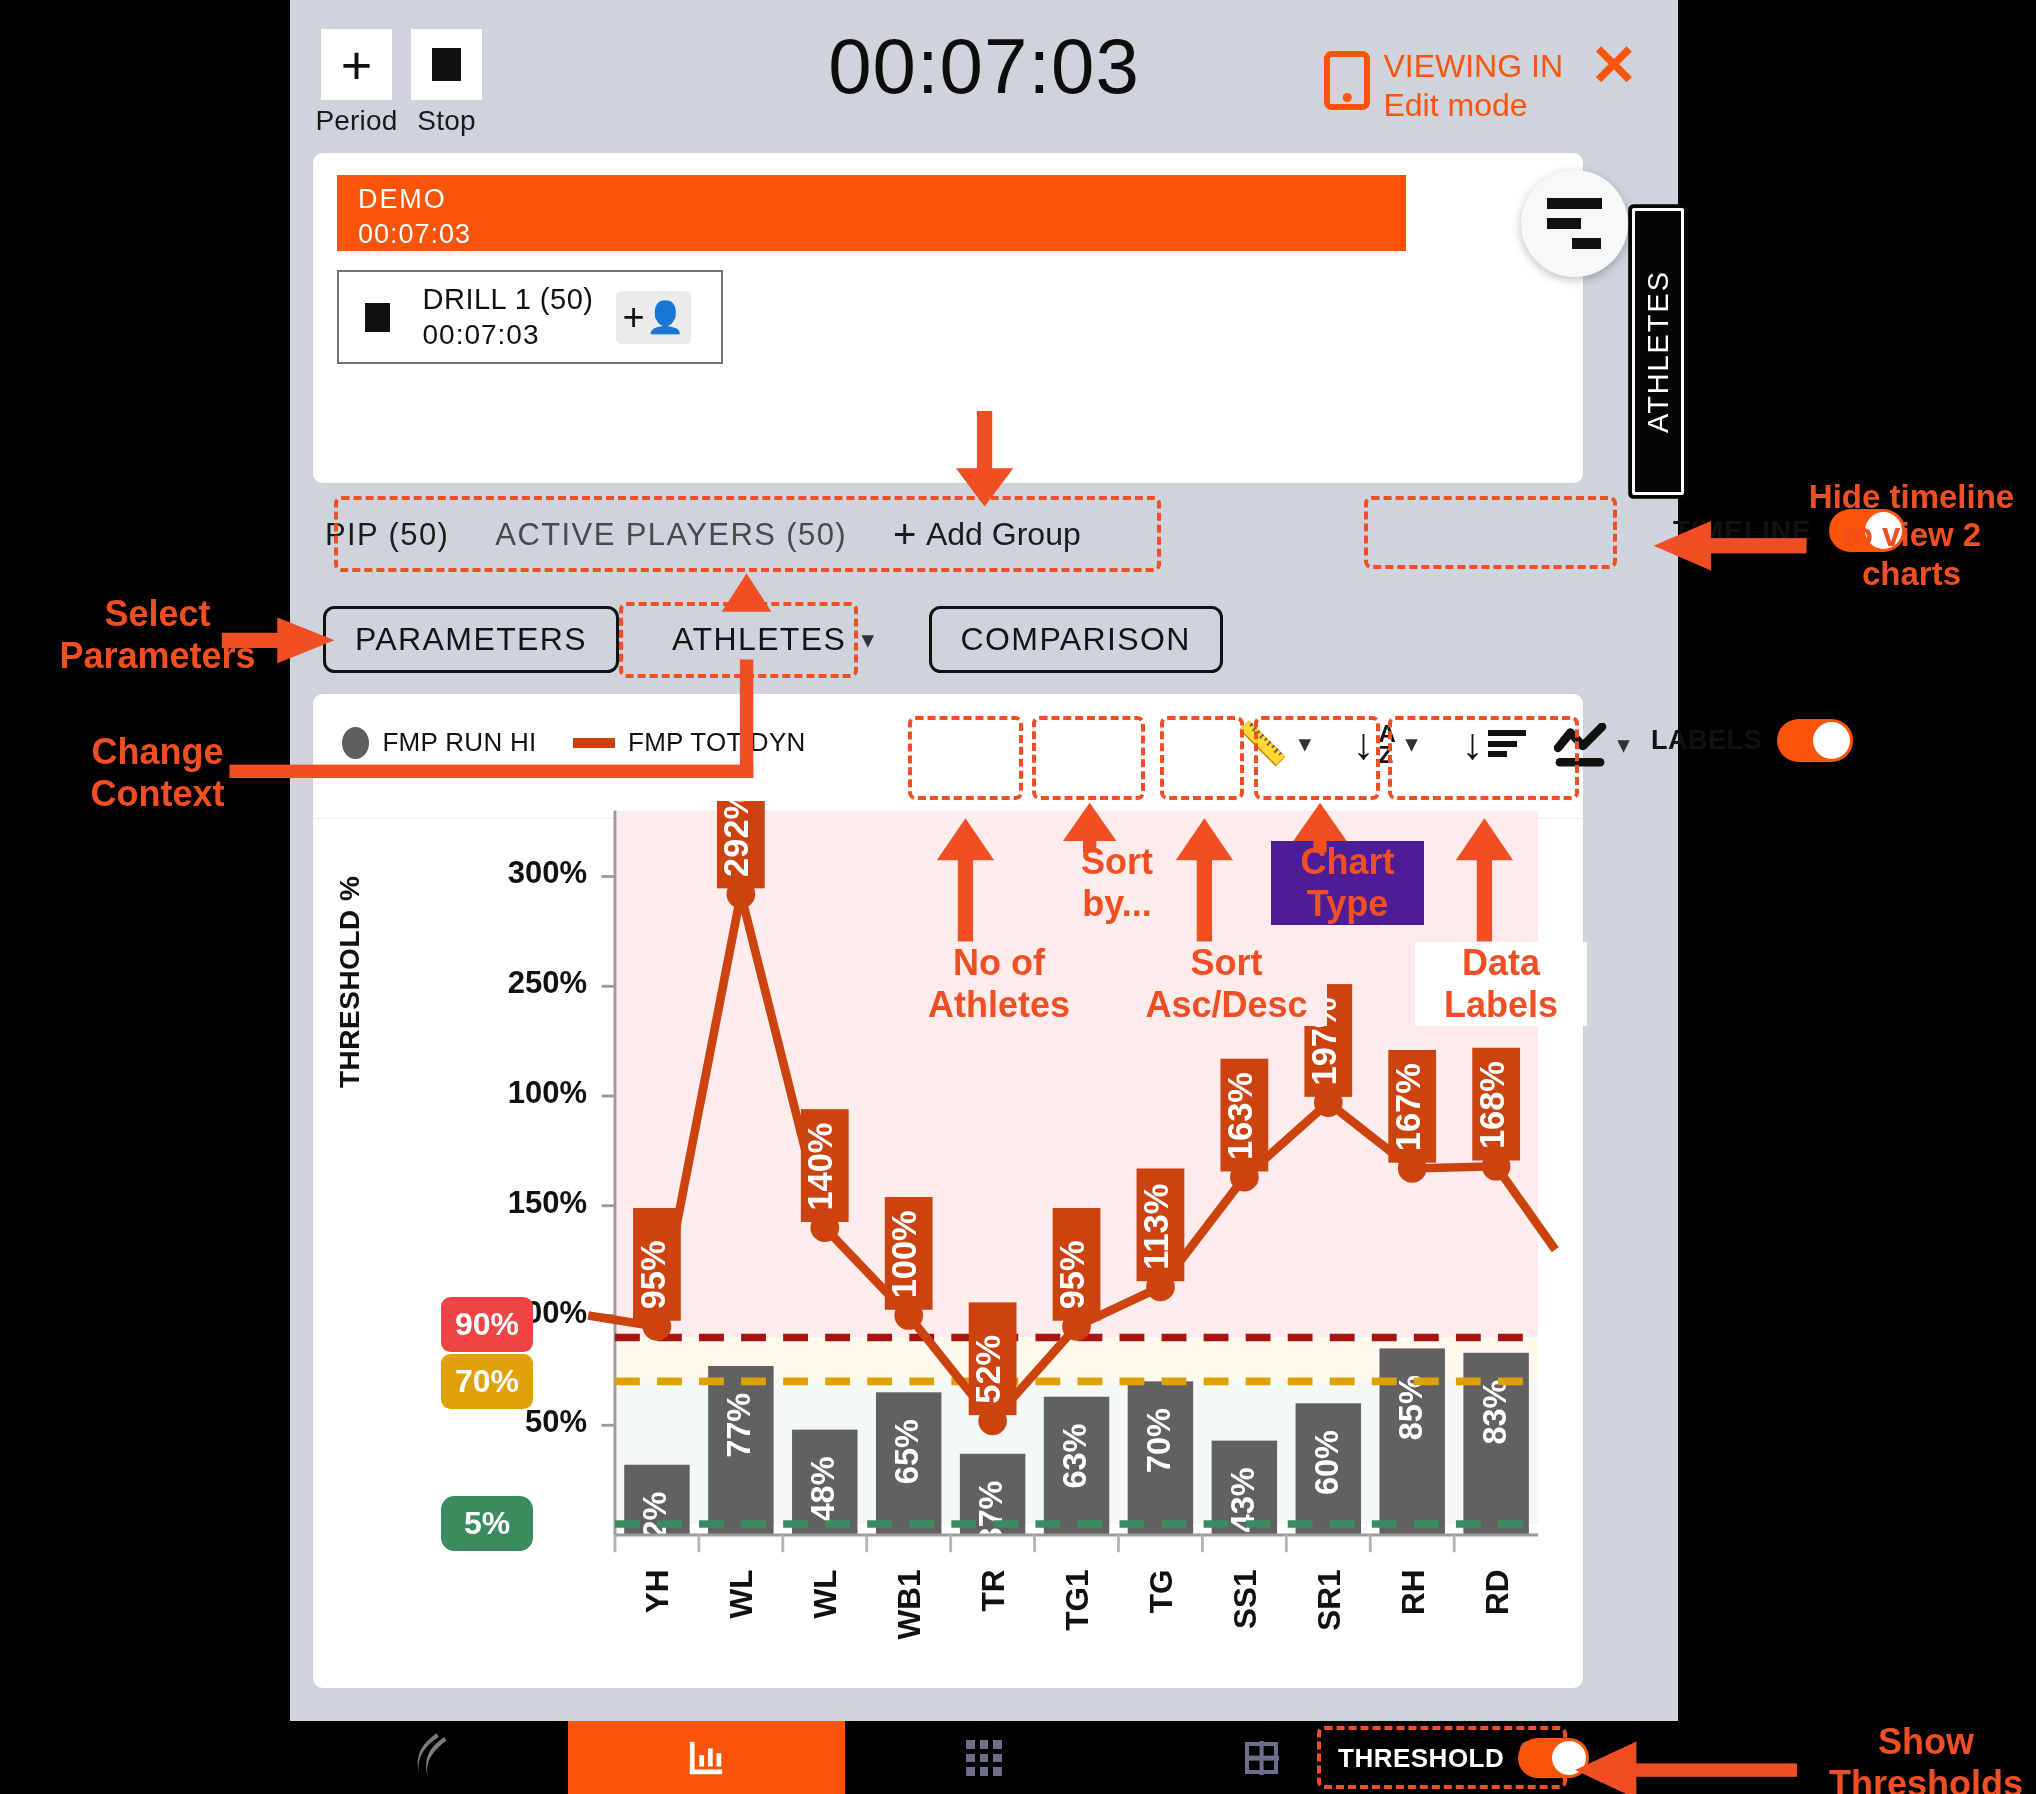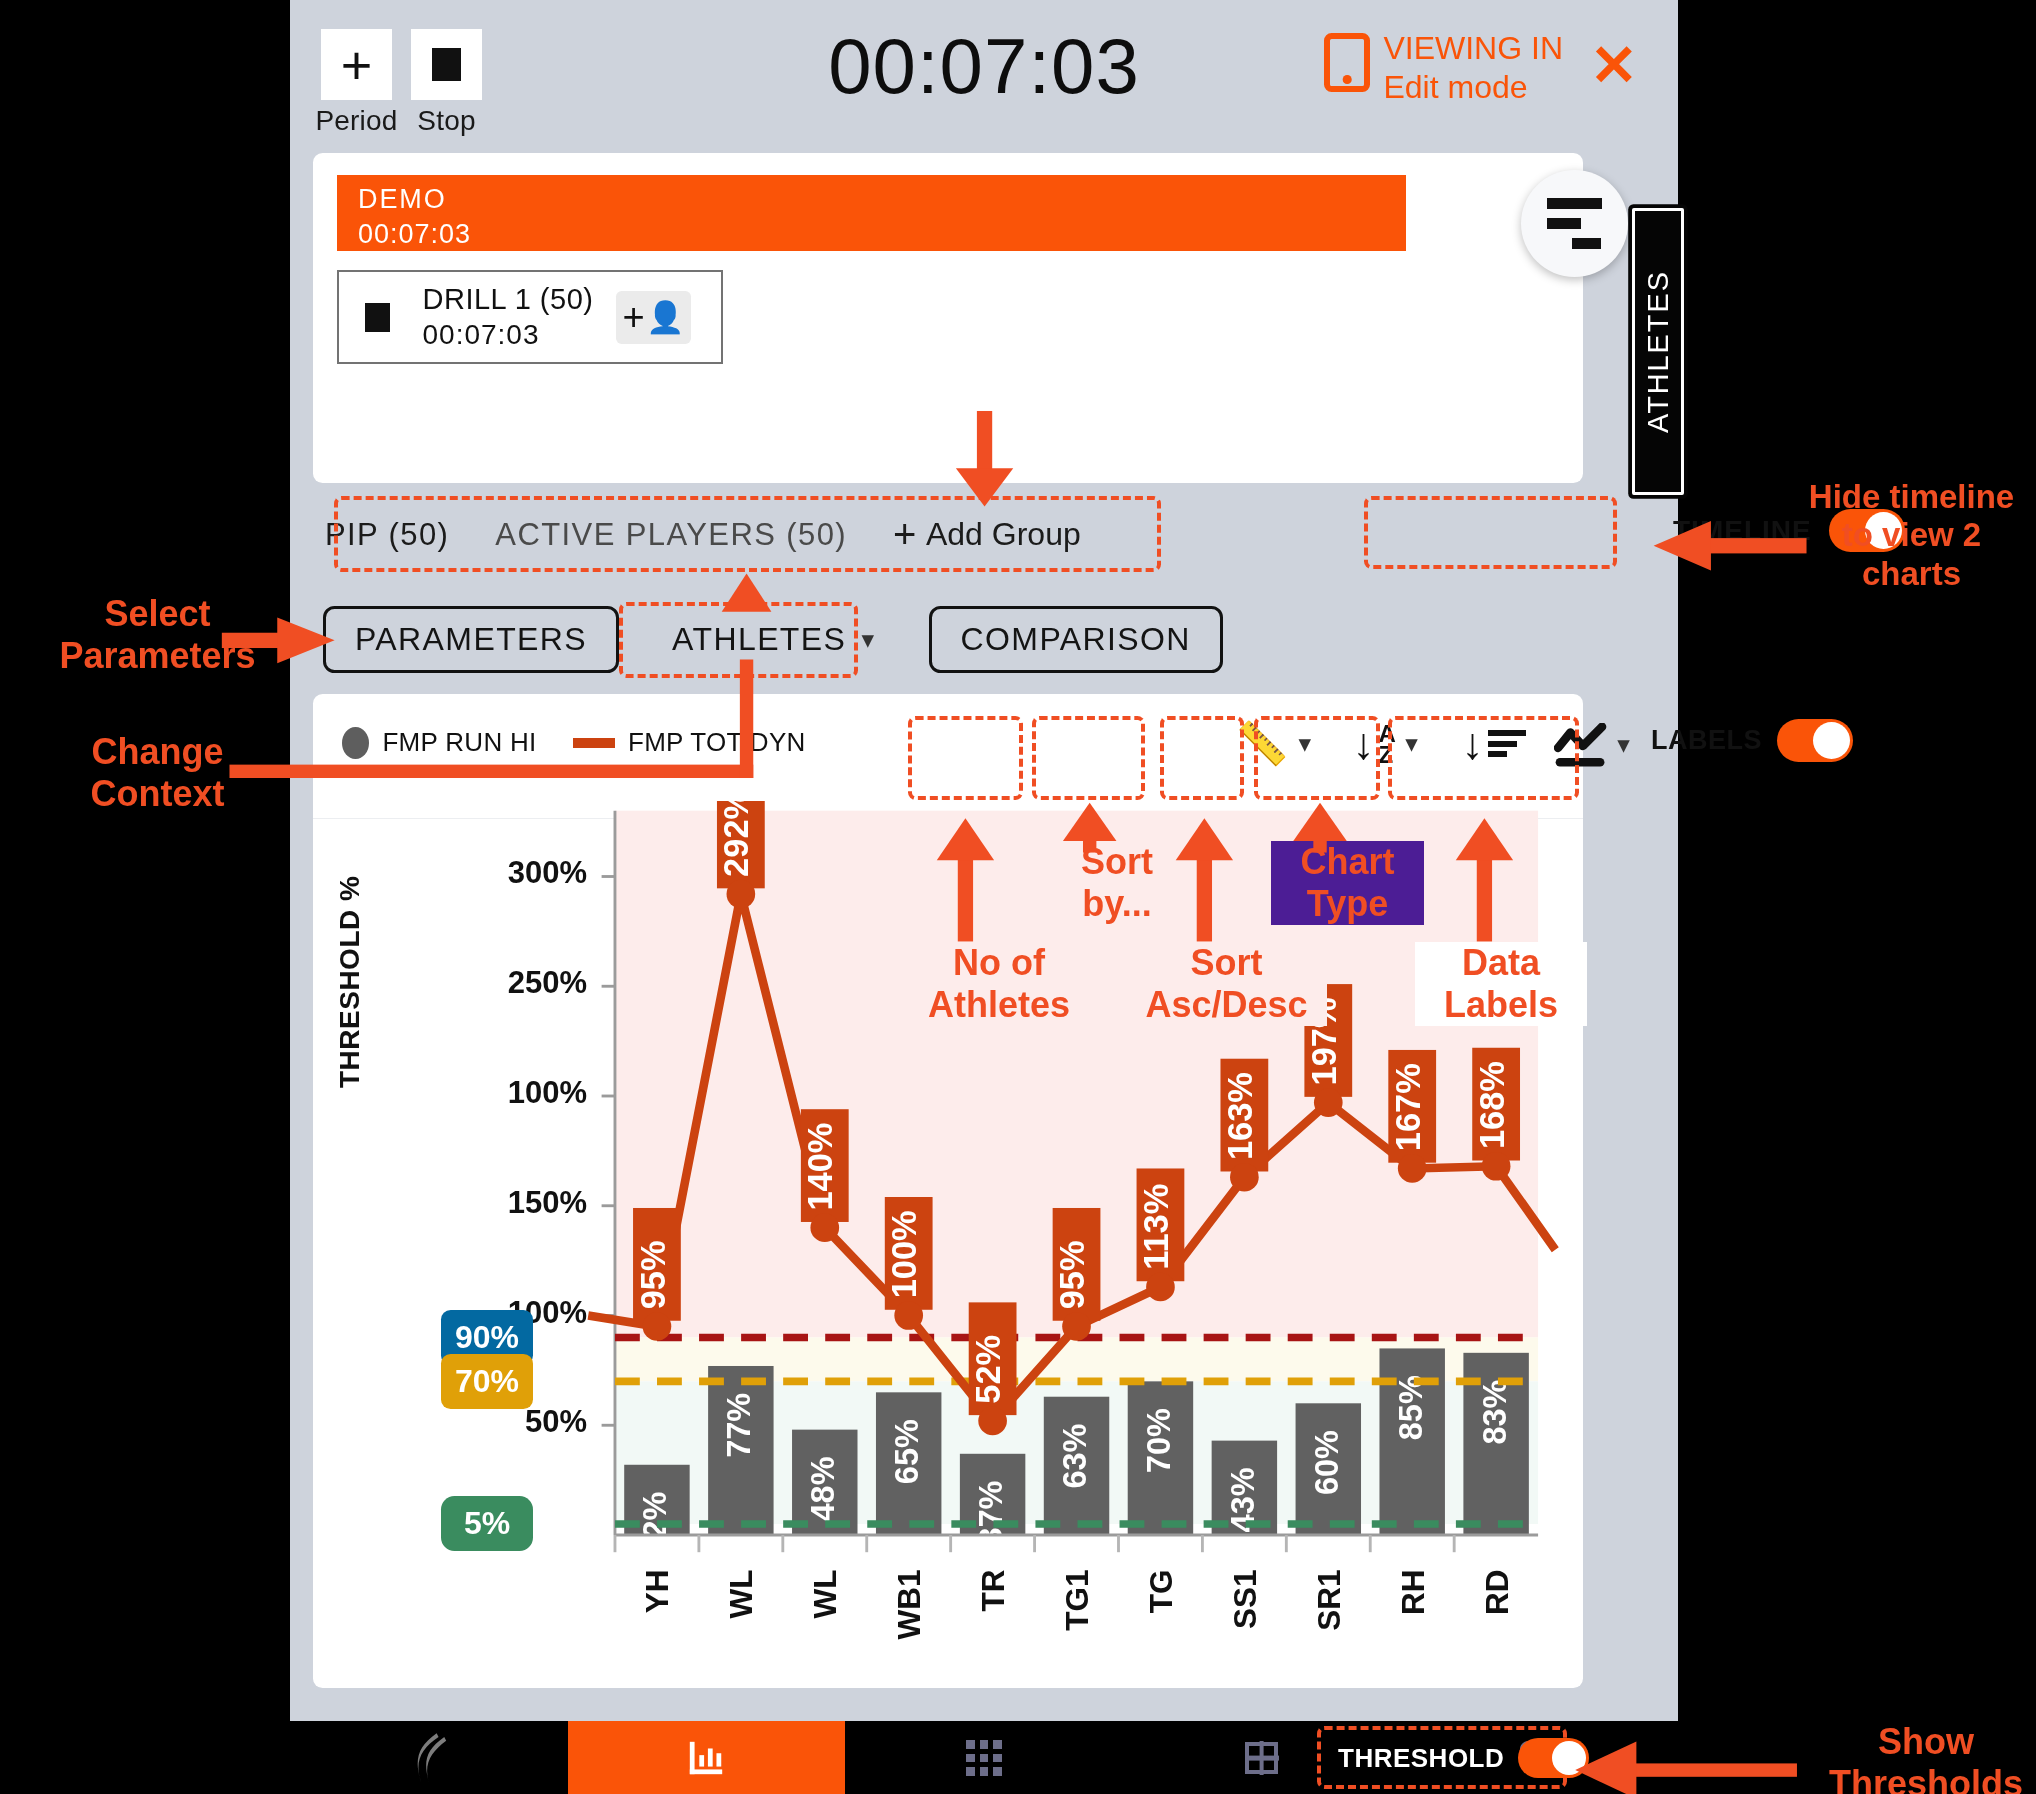--- a/index.html
+++ b/index.html
@@ -35,21 +35,21 @@
     font-size: 54px; line-height: 1; color: #111; font-weight: 300;
   }
   .sq { width: 29px; height: 32.5px; background: #111; }
   .hdr-btn-label { font-size: 28px; color: #1a1a1a; margin-top: 4.8px; letter-spacing: 0.2px; }
 
   .clock {
     position: absolute; left: 0; top: 21px; width: 1388px; text-align: center;
     font-size: 78px; color: #0d0d0d; letter-spacing: 1px; font-weight: 400;
   }
 
-  .viewmode { position: absolute; right: 115px; top: 29px; display: flex; align-items: flex-start; gap: 13.4px; }
+  .viewmode { position: absolute; right: 115px; top: 47px; display: flex; align-items: flex-start; gap: 13.4px; }
   .tablet-icon {
     width: 46px; height: 59px; border: 6.7px solid #fa5408; border-radius: 7.6px;
     position: relative; margin-top: 3.8px;
   }
   .tablet-icon::after {
     content: ""; position: absolute; left: 50%; bottom: 1.9px; transform: translateX(-50%);
     width: 8.6px; height: 8.6px; border-radius: 50%; background: #fa5408;
   }
   .viewmode-text { color: #fa5408; font-size: 32px; line-height: 1.22; }
   .close-x {
@@ -437,21 +437,21 @@
             </svg>
           <div id="ytick-layer">
               <div class="ytick" style="left: 140px; top: 603px;">50%</div>
               <div class="ytick" style="left: 140px; top: 494px;">100%</div>
               <div class="ytick" style="left: 140px; top: 384px;">150%</div>
               <div class="ytick" style="left: 140px; top: 274px;">100%</div>
               <div class="ytick" style="left: 140px; top: 164px;">250%</div>
               <div class="ytick" style="left: 140px; top: 54px;">300%</div>
             </div>
           <div id="thr-layer">
-              <div class="thr-badge" style="background: #0369a1; left: 128px; top: 509px;">90%</div>
+              <div class="thr-badge" style="background: #ef4444; left: 128px; top: 496px;">90%</div>
               <div class="thr-badge" style="background: rgb(224, 160, 8); left: 128px; top: 553px;">70%</div>
               <div class="thr-badge" style="background: rgb(58, 140, 95); left: 128px; top: 695px; border-radius: 13.4px;">5%</div>
             </div>
         </div>
       </div>
 
     </div>
 
     <div class="device-bottombar">
       <div class="bottom-nav">

